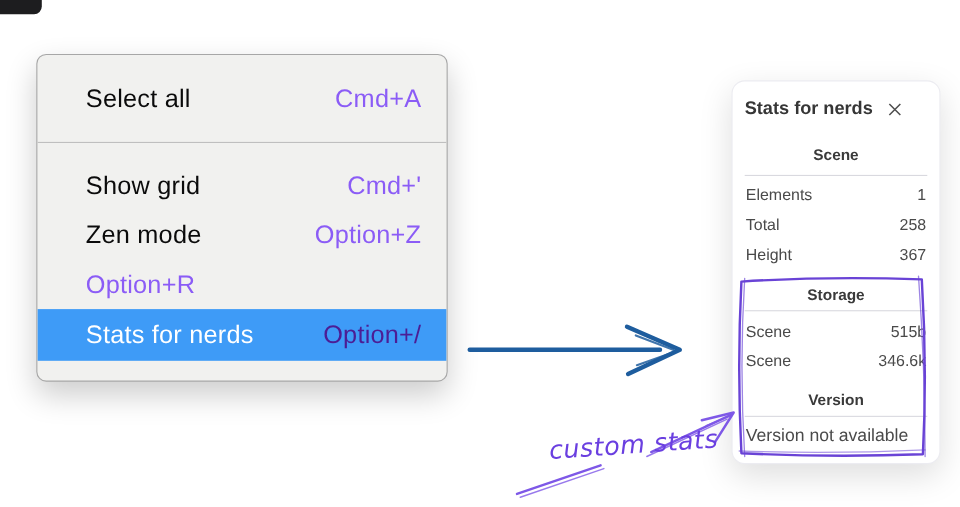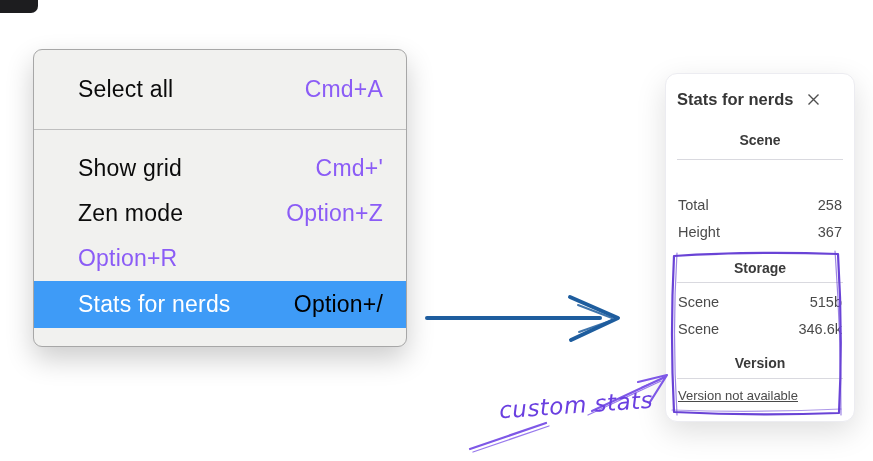--- a/index.html
+++ b/index.html
@@ -23,39 +23,39 @@
   .menu-row{
     display:flex;justify-content:space-between;align-items:center;
     padding:0 23px 0 44px;height:45px;
     font-size:23px;color:#0b0b0b;letter-spacing:.2px;
   }
   .menu-section-1{padding:17px 0;}
   .menu-section-2{padding:16px 0 18px;}
   .menu-sep{height:1px;background:#bfbfbf;}
   .shortcut{color:#8b5cf6;}
   .menu-row.highlighted{background:#3e9bf7;color:#ffffff;height:47px;}
-  .menu-row.highlighted .shortcut{color:#000000;}
+  .menu-row.highlighted .shortcut{color:#4c1d95;}
   
   .flow-arrow{position:absolute;left:422px;top:292px;}
   
   .panel{
     position:absolute;left:665px;top:73px;width:190px;height:349px;box-sizing:border-box;
     background:#ffffff;border:1px solid #ececf1;border-radius:12px;
     box-shadow:0 10px 30px rgba(0,0,0,.13);
   }
   .p-title-row{position:absolute;top:16px;left:11px;right:11px;display:flex;align-items:center;}
   .p-title{font-size:16.5px;font-weight:bold;color:#363636;}
   .close-btn{margin-left:13px;display:flex;align-items:center;cursor:pointer;}
   .close-btn svg{stroke:#4f4f4f;stroke-width:1.4;}
   .p-header{position:absolute;left:11px;right:11px;text-align:center;
     font-weight:bold;font-size:14px;color:#3a3a3a;}
   .p-div{position:absolute;left:11px;right:11px;height:1px;background:#d9d9df;}
   .p-row{position:absolute;left:12px;right:12px;display:flex;justify-content:space-between;
     font-size:14.5px;color:#4a4a4a;line-height:17px;}
-  .p-note{position:absolute;left:12px;right:8px;font-size:13px;color:#4a4a4a;text-decoration:underline;}
+  .p-note{position:absolute;left:12px;right:8px;font-size:16px;color:#4a4a4a;}
   
   .sketch-box{position:absolute;left:664px;top:244px;}
   .annot-arrow{position:absolute;left:450px;top:360px;}
   .annot-text{
     position:absolute;left:499px;top:392px;
     font-family:"DejaVu Sans", sans-serif;font-style:italic;font-weight:500;
     font-size:23px;letter-spacing:.5px;color:#6a3fe0;
     transform:rotate(-4deg);white-space:nowrap;
   }
 </style>
@@ -105,20 +105,24 @@
     <span class="p-title">Stats for nerds</span>
     <span class="close-btn">
       <svg width="15" height="15" viewBox="0 0 15 15" fill="none">
         <path d="M2.5 2.5 L12.5 12.5 M12.5 2.5 L2.5 12.5"></path>
       </svg>
     </span>
   </div>
 
   <div class="p-header" style="top:58px">Scene</div>
   <div class="p-div" style="top:85px"></div>
+  <div class="p-row" style="top:96px">
+    <span>Elements</span>
+    <span>1</span>
+  </div>
   <div class="p-row" style="top:123px">
     <span>Total</span>
     <span>258</span>
   </div>
   <div class="p-row" style="top:150px">
     <span>Height</span>
     <span>367</span>
   </div>
 
   <div class="p-header" style="top:186px">Storage</div>

